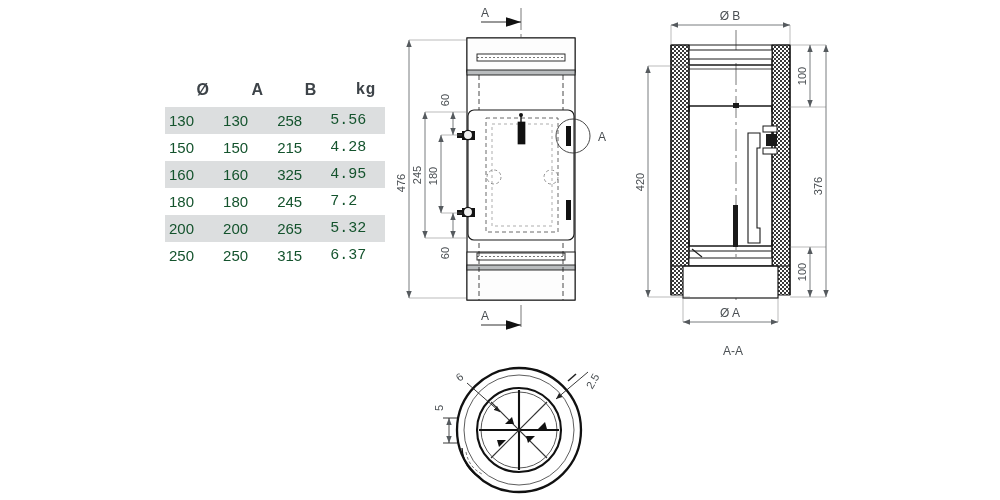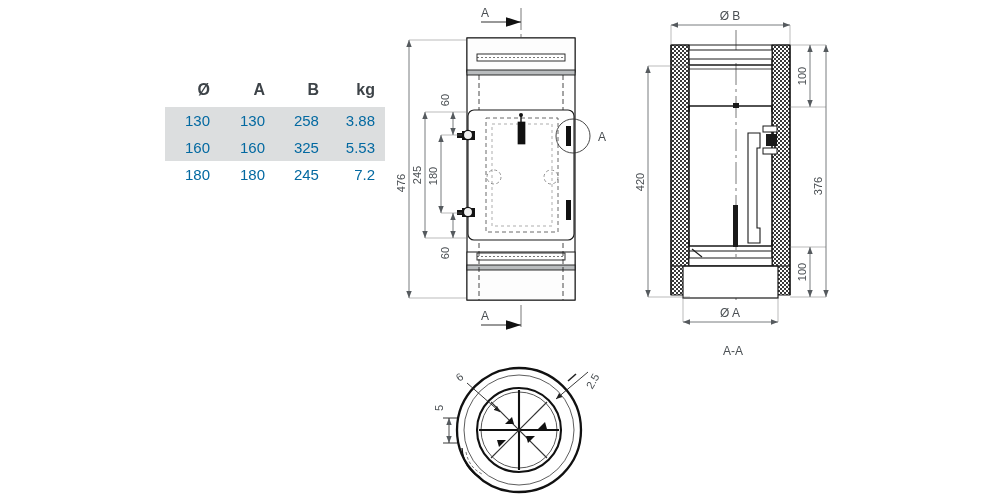--- a/index.html
+++ b/index.html
@@ -35,32 +35,32 @@
   table.spec th {
     font-size: 16px;
     font-weight: bold;
     color: #3d4348;
     text-align: right;
     padding: 3px 10px 8px 4px;
     background: transparent;
   }
   table.spec td {
     font-size: 15px;
-    color: #0369a1;
-    text-align: right;
+    color: #14532d;
+    text-align: left;
     padding: 5px 10px 5px 4px;
     background: transparent;
   }
   table.spec tr.alt td {
     background: #dcdedf;
   }
   table.spec th.c0, table.spec td.c0 { width: 56px; }
   table.spec th.c1, table.spec td.c1 { width: 56px; }
   table.spec th.c2, table.spec td.c2 { width: 54px; }
-  table.spec th.c3, table.spec td.c3 { width: 54px; }
+  table.spec th.c3, table.spec td.c3 { width: 54px; font-family: Liberation Mono, monospace; }
 
   
   .dwg {
     position: absolute;
     left: 0;
     top: 0;
   }
   svg text {
     font-family: "Liberation Sans", sans-serif;
     fill: #4a4f53;
@@ -79,33 +79,51 @@
           <th class="c1">A</th>
           <th class="c2">B</th>
           <th class="c3">kg</th>
         </tr>
       </thead>
       <tbody>
         <tr class="alt">
           <td class="c0">130</td>
           <td class="c1">130</td>
           <td class="c2">258</td>
-          <td class="c3">3.88</td>
+          <td class="c3">5.56</td>
+        </tr>
+        <tr>
+          <td class="c0">150</td>
+          <td class="c1">150</td>
+          <td class="c2">215</td>
+          <td class="c3">4.28</td>
         </tr>
         <tr class="alt">
           <td class="c0">160</td>
           <td class="c1">160</td>
           <td class="c2">325</td>
-          <td class="c3">5.53</td>
+          <td class="c3">4.95</td>
         </tr>
         <tr>
           <td class="c0">180</td>
           <td class="c1">180</td>
           <td class="c2">245</td>
           <td class="c3">7.2</td>
+        </tr>
+        <tr class="alt">
+          <td class="c0">200</td>
+          <td class="c1">200</td>
+          <td class="c2">265</td>
+          <td class="c3">5.32</td>
+        </tr>
+        <tr>
+          <td class="c0">250</td>
+          <td class="c1">250</td>
+          <td class="c2">315</td>
+          <td class="c3">6.37</td>
         </tr>
       </tbody>
     </table>
   </div>
 
   <svg class="dwg" width="1000" height="500" viewBox="0 0 1000 500">
     <defs>
 
       <pattern id="insul" width="4" height="4" patternUnits="userSpaceOnUse">
         <rect width="4" height="4" fill="#ffffff"></rect>

